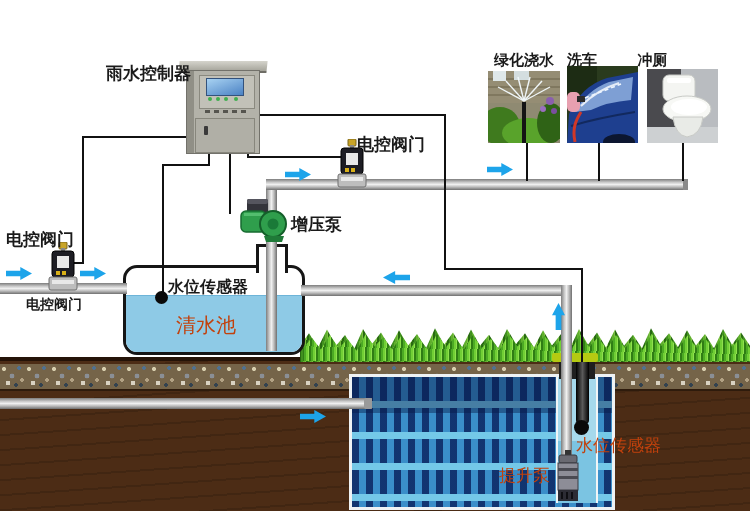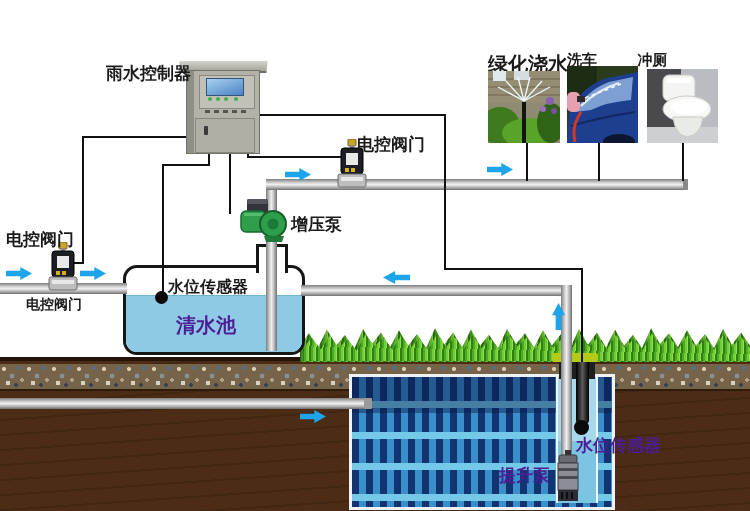--- a/index.html
+++ b/index.html
@@ -1,20 +1,20 @@
 <!DOCTYPE html>
 <html><head>
 <meta charset="utf-8">
 <style>
   html,body{margin:0;padding:0;background:#fff;}
   #stage{position:relative;width:750px;height:511px;background:#ffffff;overflow:hidden;
          font-family:"DejaVu Sans","Liberation Sans",sans-serif;}
   .abs{position:absolute;}
   .lbl{position:absolute;color:#1a1a1a;font-weight:700;white-space:nowrap;}
-  .lbl-w{position:absolute;color:#4c1d95;font-weight:700;white-space:nowrap;}
+  .lbl-w{position:absolute;color:#c2410c;font-weight:400;white-space:nowrap;}
   .wire{position:absolute;background:#111;}
   .pipe-h{position:absolute;height:11px;background:linear-gradient(180deg,#7d7d7d 0%,#c9c9c9 30%,#efefef 50%,#bdbdbd 72%,#6f6f6f 100%);}
   .pipe-v{position:absolute;width:11px;background:linear-gradient(90deg,#7d7d7d 0%,#c9c9c9 30%,#efefef 50%,#bdbdbd 72%,#6f6f6f 100%);}
   .arrow{position:absolute;background:#1da4ea;
          clip-path:polygon(0 28%,55% 28%,55% 0,100% 50%,55% 100%,55% 72%,0 72%);}
   .dot{position:absolute;background:#0a0a0a;border-radius:50%;}
   .grass{position:absolute;
     background:repeating-linear-gradient(92deg,#2f7d14 0 2px,#4ca924 2px 4px,#71cf35 4px 6px,#8fe04e 6px 7px);
     clip-path:polygon(0 100%,0 55%,2% 20%,4% 60%,6% 10%,8% 55%,10% 25%,12% 65%,14% 8%,16% 50%,18% 18%,20% 60%,22% 12%,24% 55%,26% 22%,28% 62%,30% 6%,32% 52%,34% 18%,36% 60%,38% 10%,40% 55%,42% 24%,44% 62%,46% 8%,48% 50%,50% 20%,52% 60%,54% 12%,56% 54%,58% 22%,60% 62%,62% 8%,64% 52%,66% 18%,68% 60%,70% 10%,72% 55%,74% 24%,76% 62%,78% 6%,80% 50%,82% 20%,84% 58%,86% 12%,88% 54%,90% 22%,92% 62%,94% 8%,96% 52%,98% 18%,100% 55%,100% 100%);}
   .module-pattern{
@@ -167,21 +167,21 @@
   </svg>
   <div class="lbl-w" style="left:499px;top:464px;font-size:17px;">提升泵</div>
 
   <div class="arrow" style="left:6px;top:267px;width:26px;height:13px;"></div>
   <div class="arrow" style="left:80px;top:267px;width:26px;height:13px;"></div>
   <div class="arrow" style="left:285px;top:168px;width:26px;height:13px;"></div>
   <div class="arrow" style="left:487px;top:163px;width:26px;height:13px;"></div>
   <div class="arrow" style="left:383px;top:271px;width:27px;height:13px;transform:rotate(180deg);"></div>
   <div class="arrow" style="left:545px;top:310px;width:27px;height:13px;transform:rotate(-90deg);"></div>
 
-  <div class="lbl" style="left:488px;top:51px;width:72px;text-align:left;font-size:20px;">绿化浇水</div>
+  <div class="lbl" style="left:488px;top:51px;width:72px;text-align:center;font-size:15px;">绿化浇水</div>
   <svg class="abs" style="left:488px;top:71px;" width="72" height="72" viewBox="0 0 72 72">
     <rect width="72" height="72" fill="#8f8a72"></rect>
     <rect x="0" y="0" width="72" height="32" fill="#958d74"></rect>
     <path d="M0 8 H72 M0 16 H72 M0 24 H72" stroke="#7a7158" stroke-width="1.5"></path>
     <rect x="5" y="0" width="13" height="10" fill="#dfe8ea"></rect>
     <rect x="26" y="0" width="15" height="9" fill="#d4dee0"></rect>
     <ellipse cx="12" cy="55" rx="20" ry="19" fill="#3f7a1e"></ellipse>
     <ellipse cx="40" cy="62" rx="26" ry="15" fill="#59a32b"></ellipse>
     <ellipse cx="63" cy="52" rx="14" ry="20" fill="#2f6316"></ellipse>
     <circle cx="62" cy="30" r="4" fill="#8a5fae"></circle>

